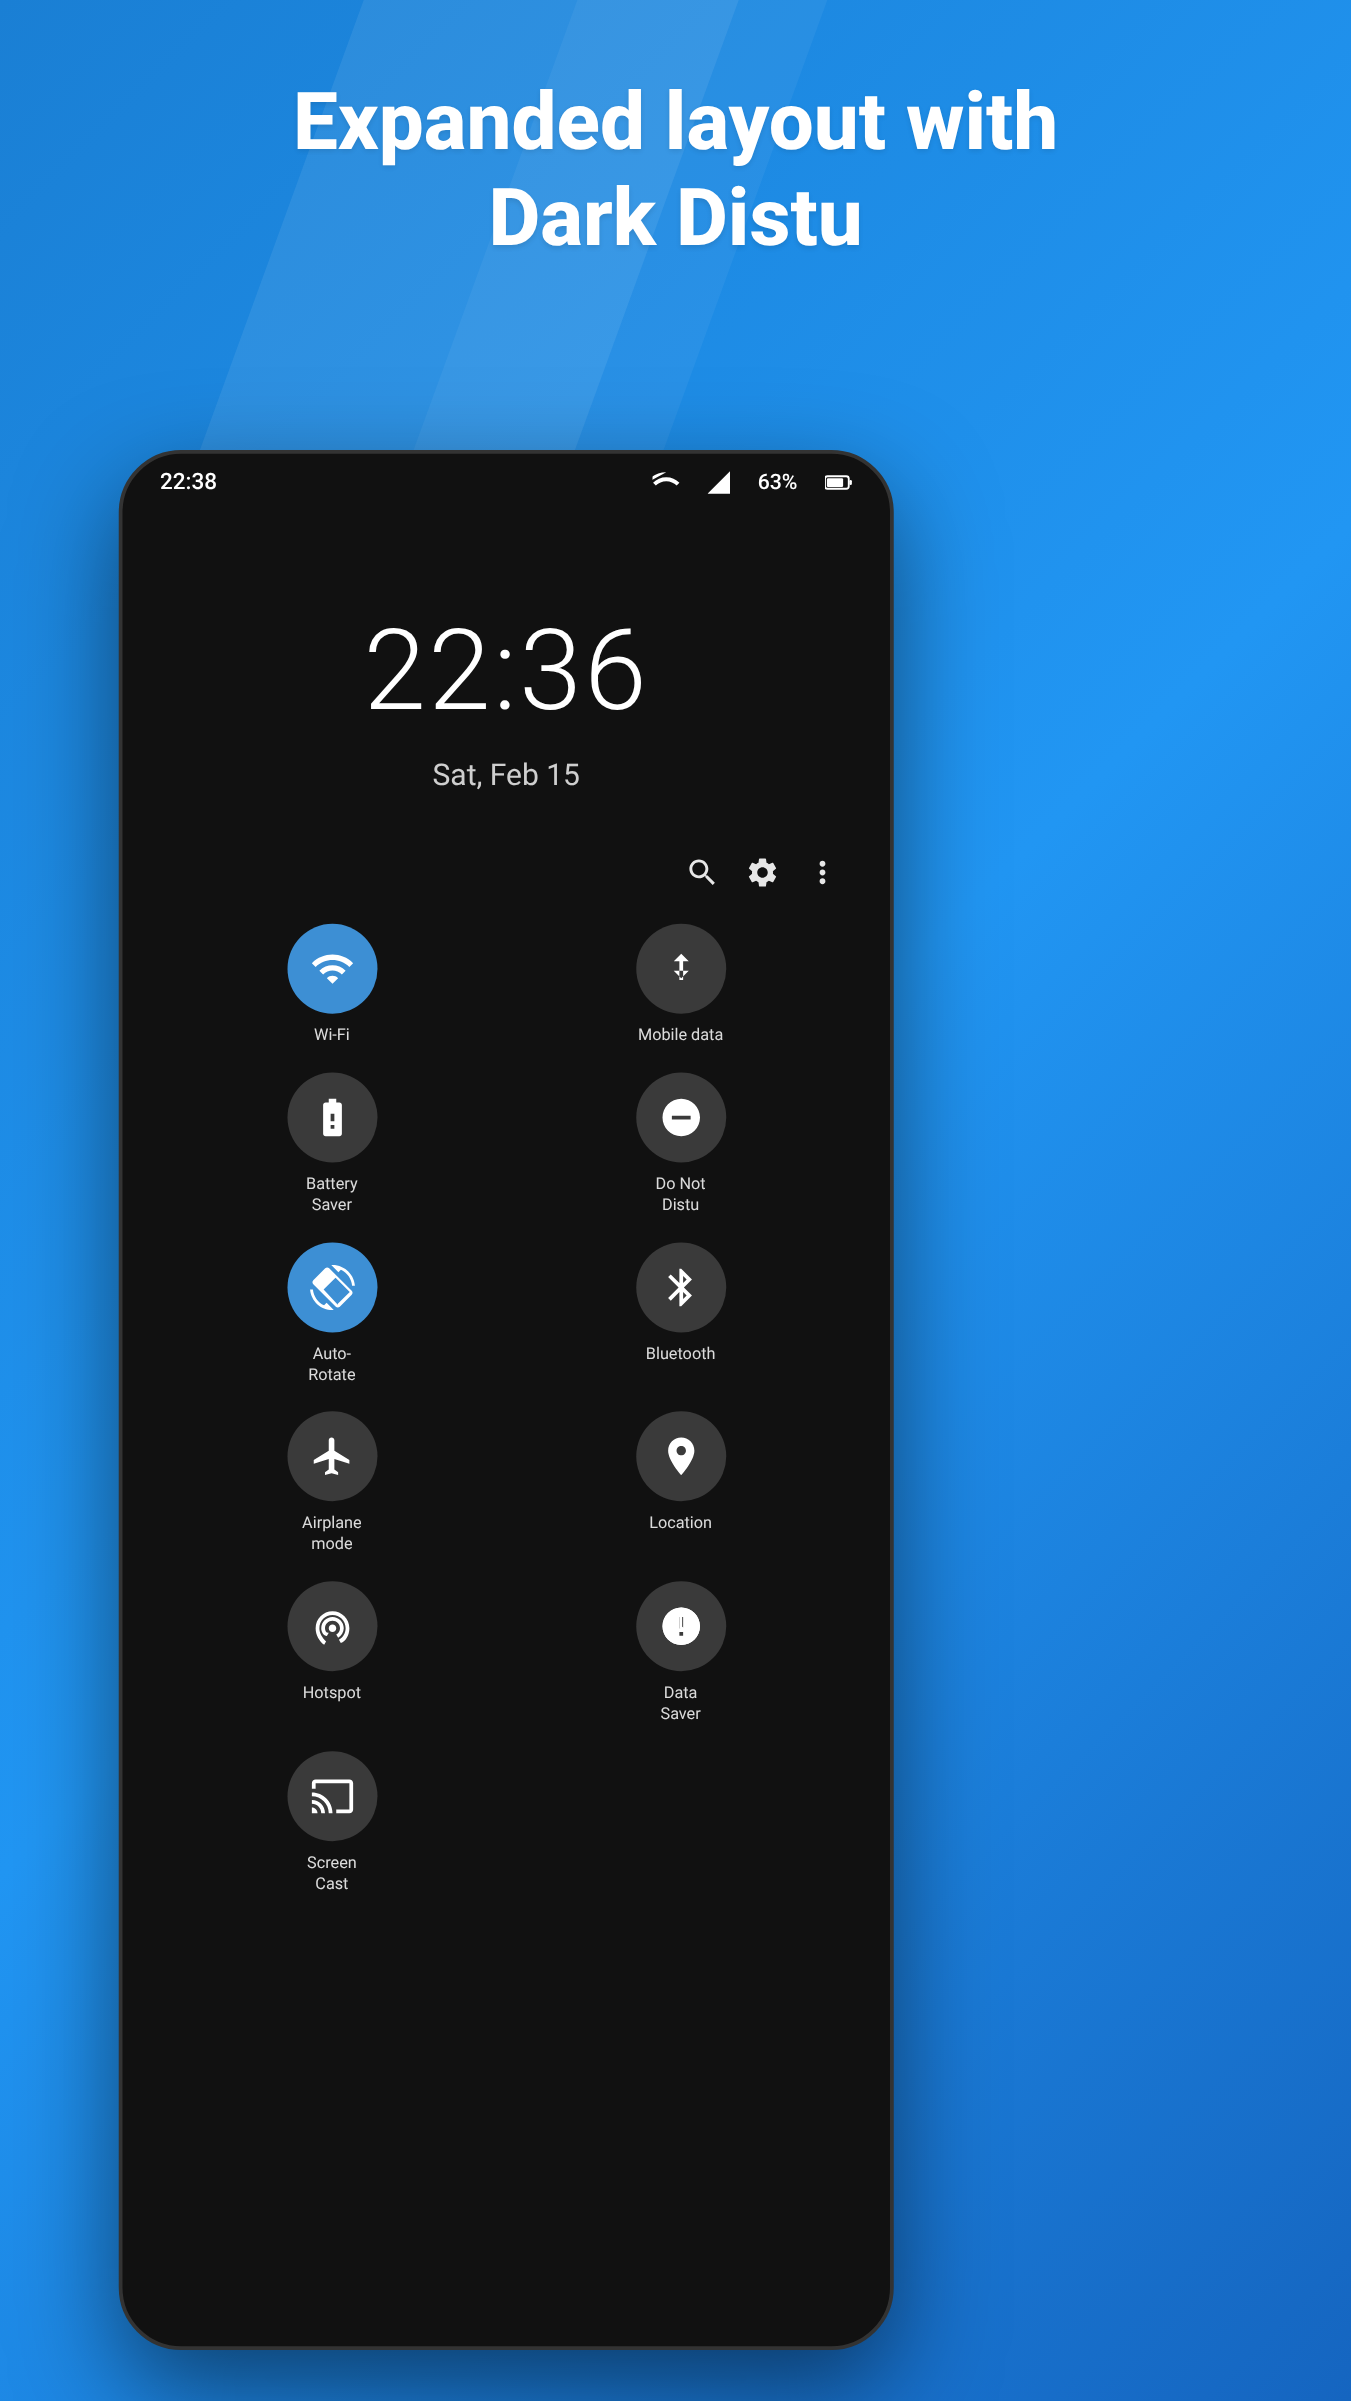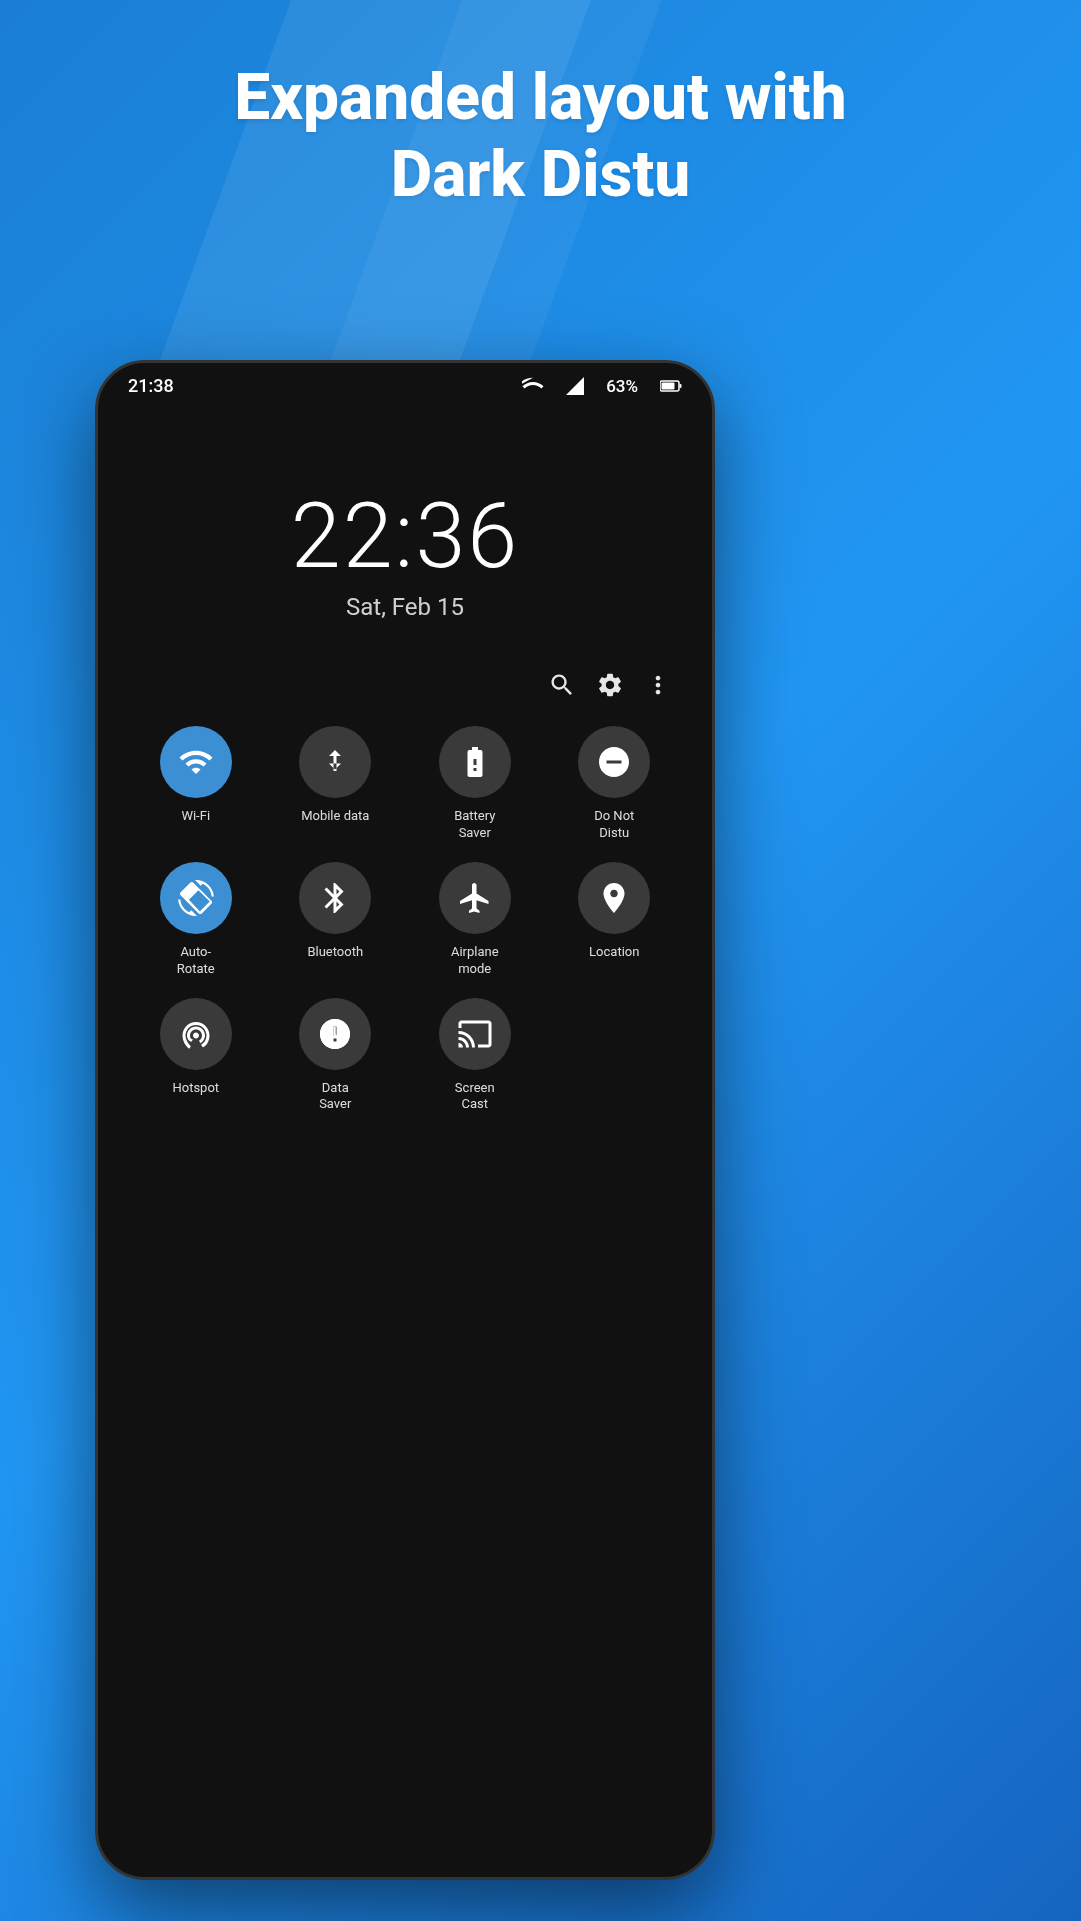--- a/index.html
+++ b/index.html
@@ -110,21 +110,21 @@
       padding: 80px 16px 40px;
     }
     .clock-time {
       font-size: 90px;
       font-weight: 300;
       letter-spacing: 2px;
     }
     .clock-date {
       font-size: 24px;
       color: rgba(255,255,255,0.8);
-      margin-top: 4px;
+      margin-top: 17px;
     }
 
     
     .quick-settings {
       padding: 0 20px;
     }
 
     
     .qs-toolbar {
       display: flex;
@@ -136,21 +136,21 @@
     .qs-toolbar-icon {
       color: white;
       font-size: 28px;
       cursor: pointer;
       opacity: 0.9;
     }
 
     
     .qs-grid {
       display: grid;
-      grid-template-columns: repeat(4, 1fr);
+      grid-template-columns: repeat(2, 1fr);
       gap: 20px 4px;
       padding: 0 10px;
     }
 
     .qs-tile {
       display: flex;
       flex-direction: column;
       align-items: center;
       gap: 10px;
       cursor: pointer;
@@ -197,21 +197,21 @@
 <div class="header-text">
   <span>Expanded layout with</span><br>
   <span>Dark Distu</span>
 </div>
 
 <div class="phone-frame">
   <div class="phone-btn-right"></div>
   <div class="phone-btn-right2"></div>
 
   <div class="status-bar">
-    <span class="status-time">21:38</span>
+    <span class="status-time">22:38</span>
     <div class="status-right">
 
       <span class="wifi-icon">
         <svg width="22" height="18" viewBox="0 0 24 18">
           <path d="M12 4.5C7.5 4.5 3.5 6.3 0.5 9.2L2.9 11.6C5.3 9.3 8.5 7.9 12 7.9s6.7 1.4 9.1 3.7l2.4-2.4C20.5 6.3 16.5 4.5 12 4.5zM12 0C5.4 0 0 2.8-3 6.5l-3.5 3.5... M12 9c-2.3 0-4.4.9-6 2.3L8.4 13.8C9.4 12.9 10.6 12.4 12 12.4s2.6.5 3.6 1.4L18 11.3C16.4 9.9 14.3 9 12 9zM12 13.5c-1.4 0-2.5 1.1-2.5 2.5S10.6 18.5 12 18.5 14.5 17.4 14.5 16 13.4 13.5 12 13.5z"></path>
         </svg>
       </span>
 
       <span class="signal-icon">
         <svg width="18" height="20" viewBox="0 0 20 20">

